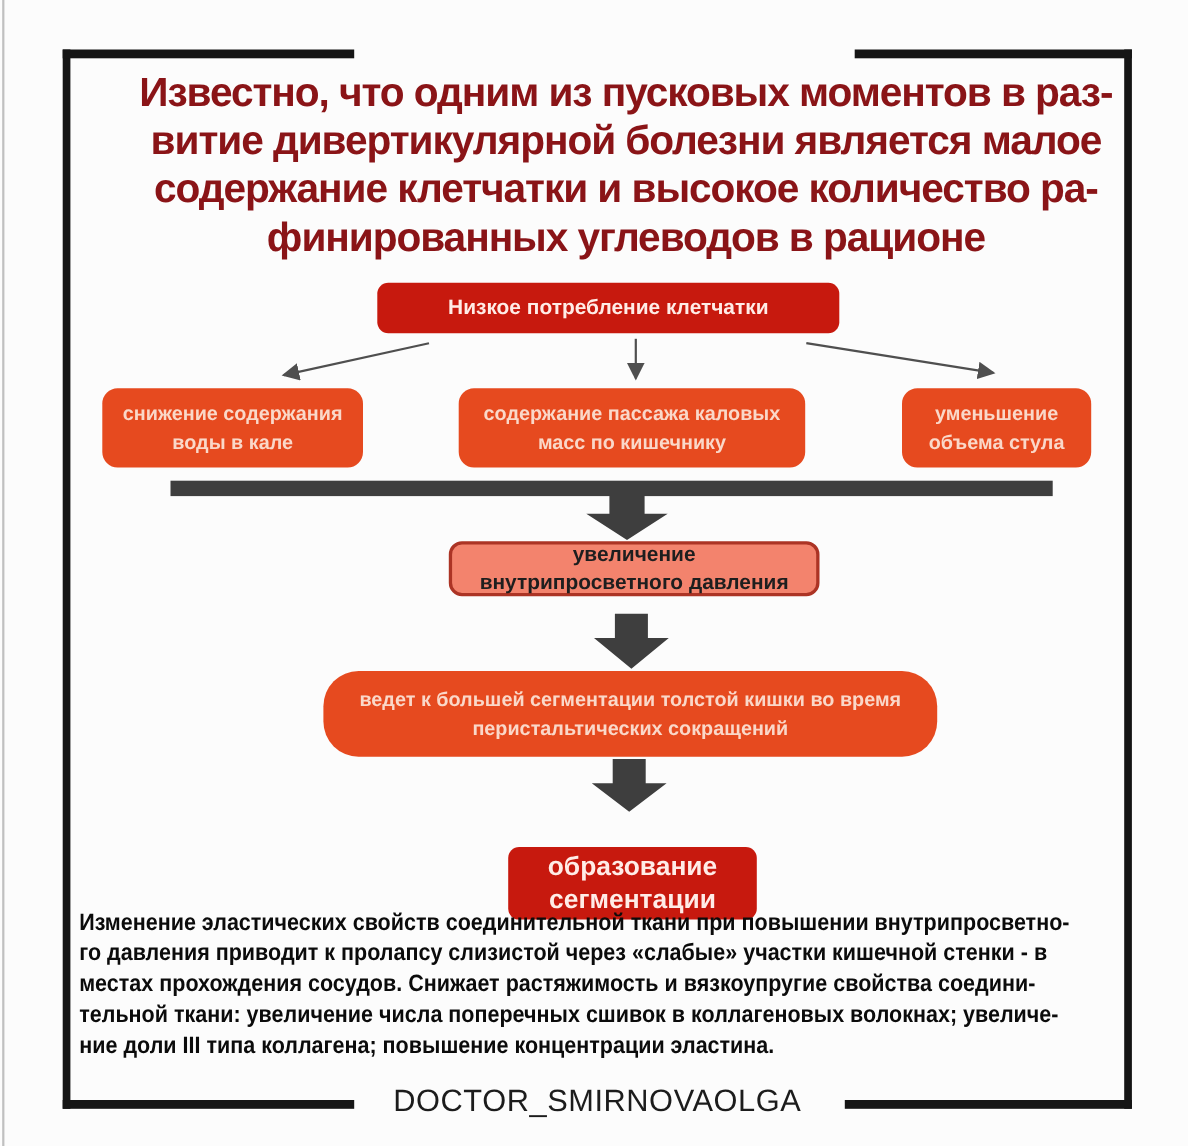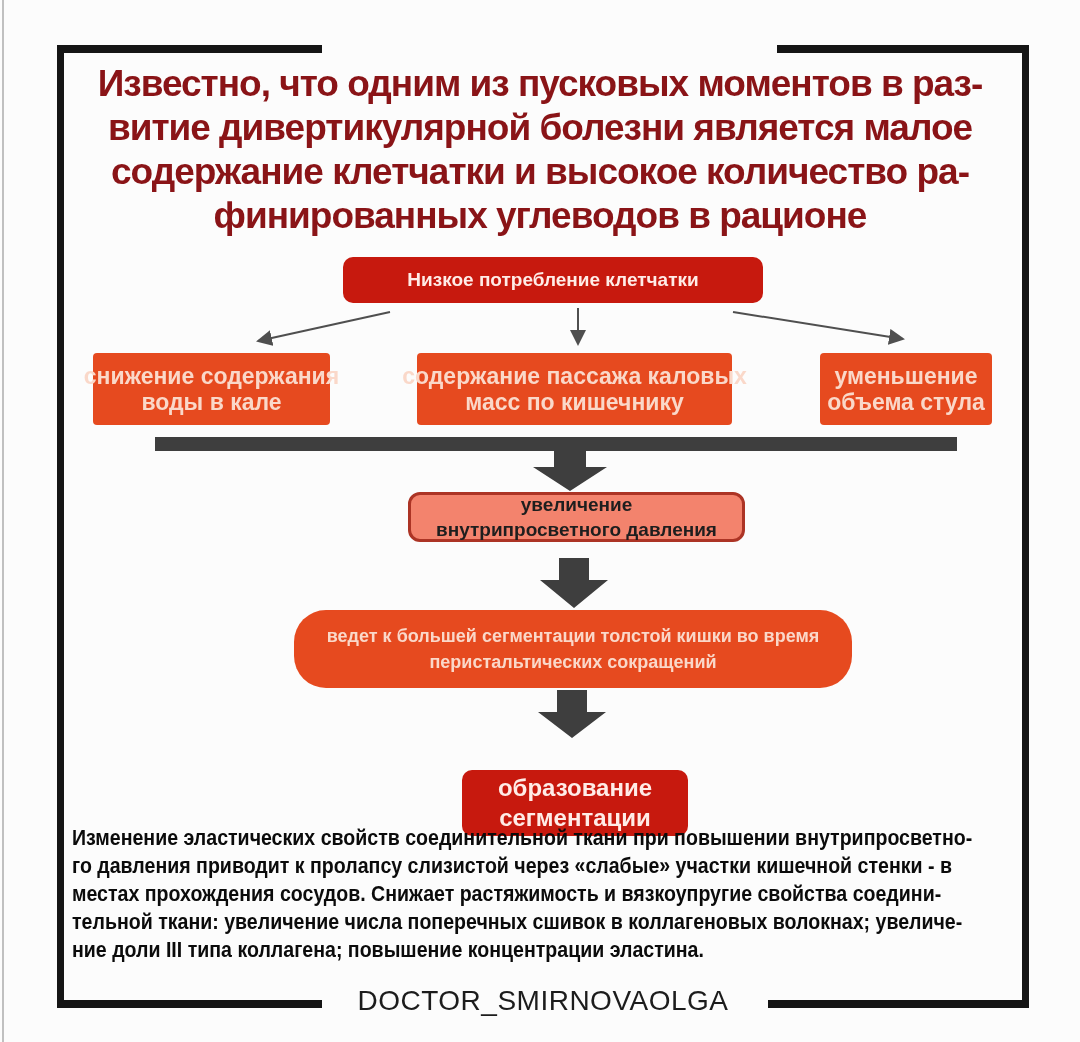--- a/index.html
+++ b/index.html
@@ -16,32 +16,32 @@
   
   .frame{background:var(--frame,#151515);}
   .frame-left{left:57px;top:45px;width:7px;height:963px;}
   .frame-right{left:1022px;top:45px;width:7px;height:963px;}
   .frame-top-left{left:57px;top:45px;width:265px;height:8px;}
   .frame-top-right{left:777px;top:45px;width:252px;height:8px;}
   .frame-bottom-left{left:57px;top:1000px;width:265px;height:8px;}
   .frame-bottom-right{left:768px;top:1000px;width:261px;height:8px;}
 
   
-  .title{left:65px;top:62px;width:950px;text-align:center;color:var(--title-red,#8a1417);}
+  .title{left:65px;top:62px;width:950px;text-align:center;color:var(--title-red,#8a1417);padding-left:29px;}
   .title-line{font-size:37px;font-weight:700;line-height:44px;letter-spacing:-1px;white-space:nowrap;}
 
   
   .box{display:flex;flex-direction:column;justify-content:center;align-items:center;text-align:right;box-sizing:border-box;}
   .box-line{white-space:nowrap;}
 
   .root-box{left:343px;top:257px;width:420px;height:46px;background:var(--box-red,#c7190e);
     border-radius:10px;color:var(--box-red-text,#ffece7);font-size:19px;font-weight:700;}
 
-  .branch-box{background:var(--box-orange,#e64a1f);border-radius:4px;
-    color:var(--box-orange-text,#fad8c9);font-size:23px;font-weight:700;line-height:26px;}
+  .branch-box{background:var(--box-orange,#e64a1f);border-radius:14px;
+    color:var(--box-orange-text,#fad8c9);font-size:18px;font-weight:700;line-height:26px;}
   .branch-1{left:93px;top:353px;width:237px;height:72px;}
   .branch-2{left:417px;top:353px;width:315px;height:72px;}
   .branch-3{left:820px;top:353px;width:172px;height:72px;}
 
   .collector-bar{left:155px;top:437px;width:802px;height:14px;background:var(--dark-gray,#3e3e3e);}
 
   .pressure-box{left:408px;top:492px;width:337px;height:50px;background:var(--salmon,#f3836d);
     border:3px solid var(--salmon-border,#ac3425);border-radius:12px;
     color:var(--salmon-text,#1e1e1e);font-size:19px;font-weight:700;line-height:25px;}
 

